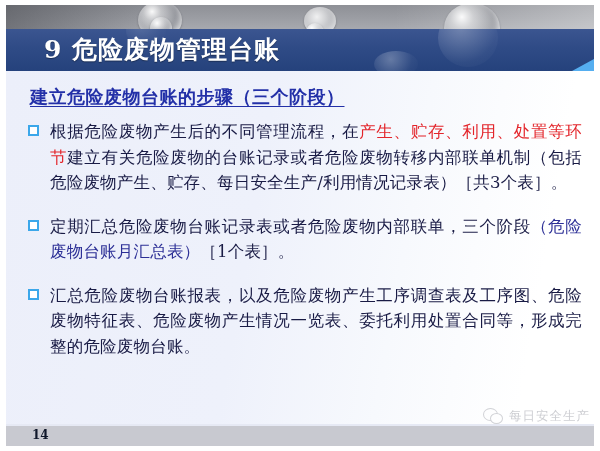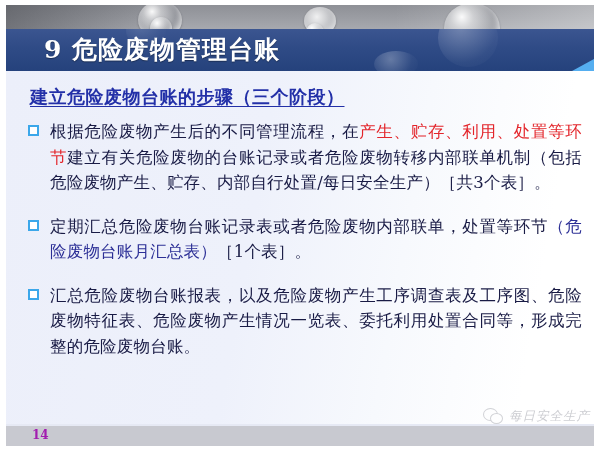--- a/index.html
+++ b/index.html
@@ -180,21 +180,21 @@
     width: 588px;
     height: 20px;
     background: #c8c9d0;
   }
   .page-num {
     position: absolute;
     left: 26px;
     top: 2px;
     font-size: 12px;
     font-weight: bold;
-    color: #a21caf;
+    color: #0f172a;
     font-family: "DejaVu Serif", "Liberation Serif", serif;
   }
 
   
   .watermark {
     position: absolute;
     right: 10px;
     top: 408px;
     display: flex;
     align-items: center;
@@ -207,21 +207,20 @@
     position: absolute;
     border-radius: 50%;
     background: #ffffff;
     border: 1.2px solid #9b9da6;
   }
   .wm-icon .b1 { left: 0;   top: 0;   width: 13px; height: 11px; }
   .wm-icon .b2 { left: 7px; top: 5px; width: 11px; height: 9px; }
   .wm-text {
     font-size: 12.5px;
     color: #8f919b;
-    font-style: italic;
     letter-spacing: 1px;
     white-space: nowrap;
     font-family: "DejaVu Sans", "Liberation Sans", sans-serif;
   }
 
   
   .content-edge {
     position: absolute;
     left: 0;
     top: 419px;
@@ -258,26 +257,26 @@
     <div class="title-text">9 危险废物管理台账</div>
 
     <div class="content">
 
       <div class="subhead">建立危险废物台账的步骤（三个阶段）</div>
 
       <div class="bullets">
 
         <div class="bullet">
           <span class="marker"></span>
-          <p><span>根据危险废物产生后的不同管理流程，在</span><span class="red">产生、贮存、利用、处置等环节</span><span>建立有关危险废物的台账记录或者危险废物转移内部联单机制（包括危险废物产生、贮存、内部自行处置/每日安全生产）［共3个表］。</span></p>
+          <p><span>根据危险废物产生后的不同管理流程，在</span><span class="red">产生、贮存、利用、处置等环节</span><span>建立有关危险废物的台账记录或者危险废物转移内部联单机制（包括危险废物产生、贮存、每日安全生产/利用情况记录表）［共3个表］。</span></p>
         </div>
 
         <div class="bullet">
           <span class="marker"></span>
-          <p><span>定期汇总危险废物台账记录表或者危险废物内部联单，处置等环节</span><span class="navy">（危险废物台账月汇总表）</span><span>［1个表］。</span></p>
+          <p><span>定期汇总危险废物台账记录表或者危险废物内部联单，三个阶段</span><span class="navy">（危险废物台账月汇总表）</span><span>［1个表］。</span></p>
         </div>
 
         <div class="bullet">
           <span class="marker"></span>
           <p><span>汇总危险废物台账报表，以及危险废物产生工序调查表及工序图、危险废物特征表、危险废物产生情况一览表、委托利用处置合同等，形成完整的危险废物台账。</span></p>
         </div>
 
       </div>
     </div>
 

